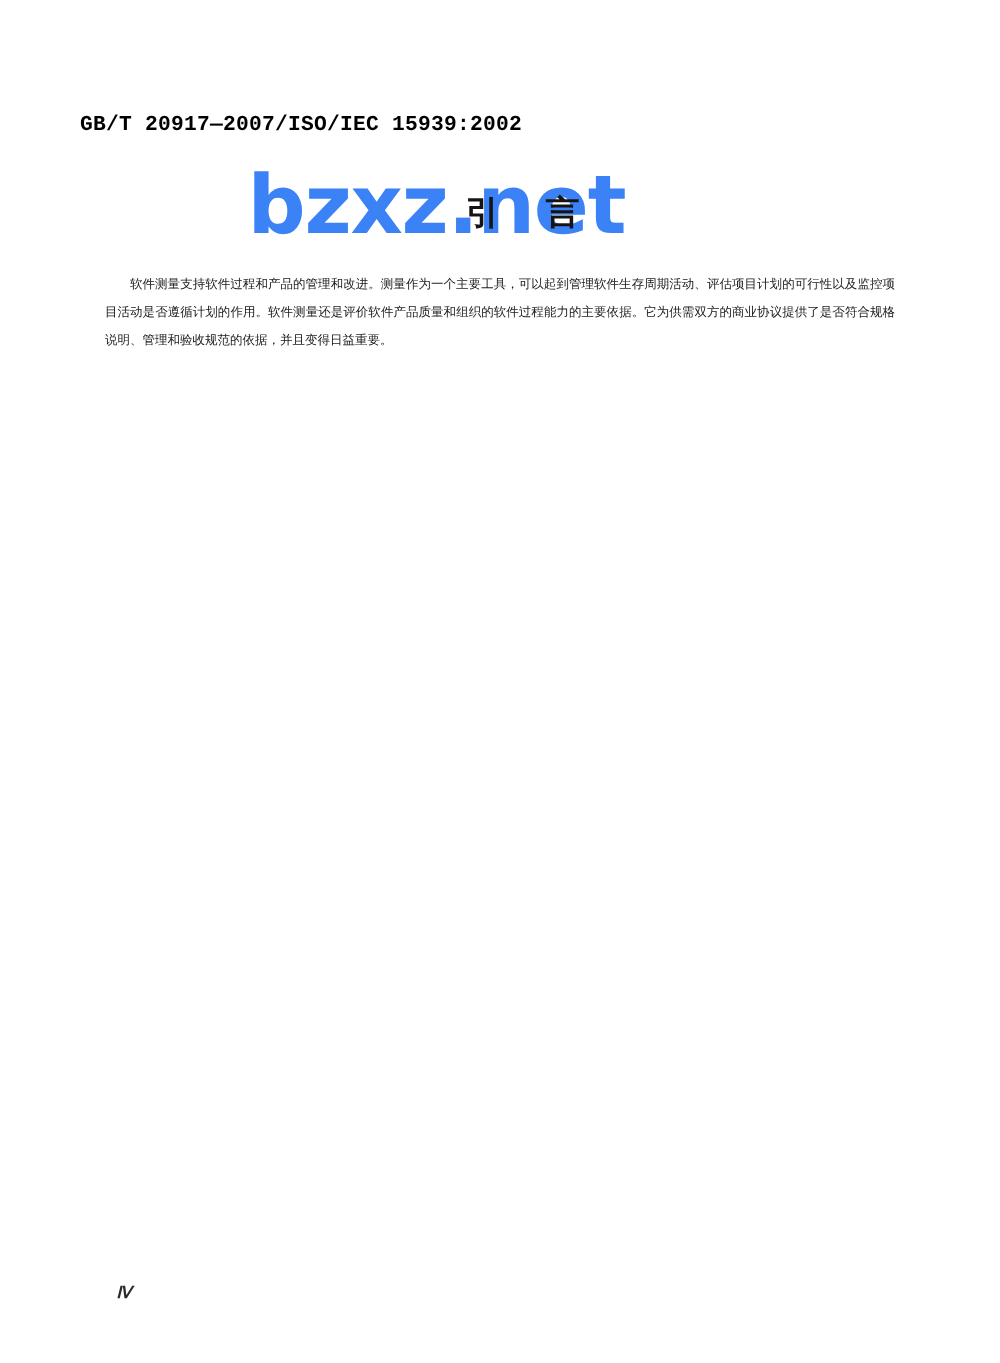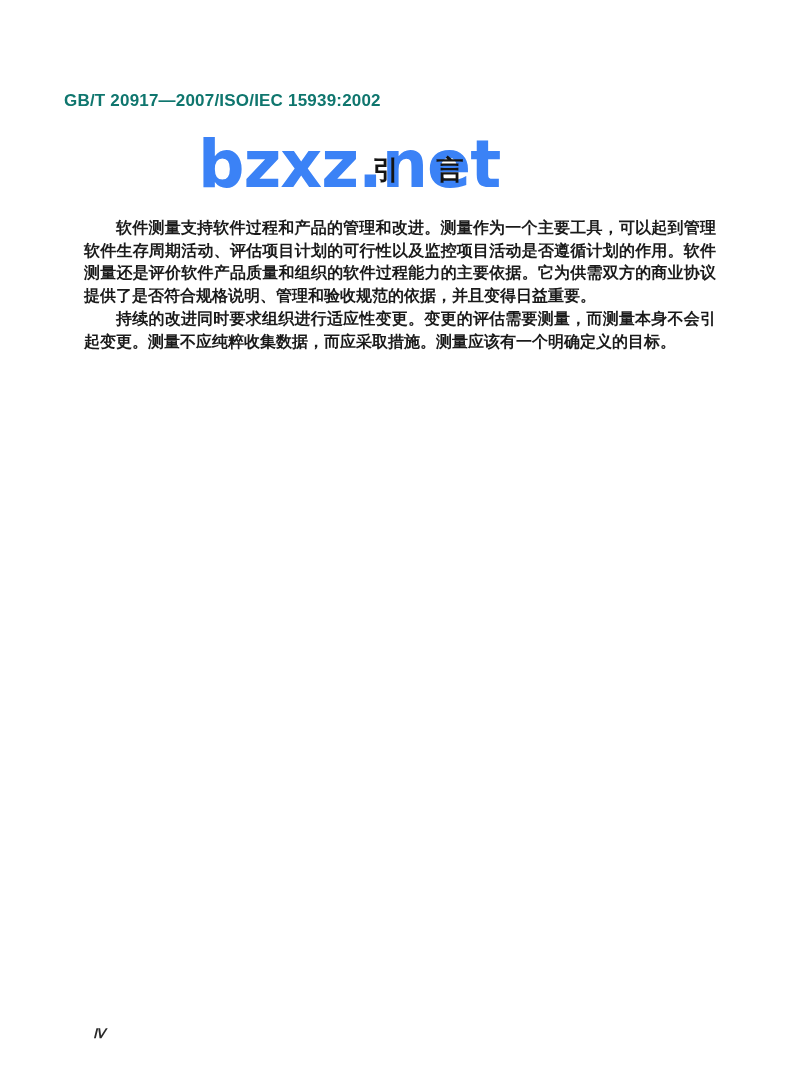--- a/index.html
+++ b/index.html
@@ -14,25 +14,25 @@
   }
   .page {
     position: absolute;
     inset: 0;
     background: #ffffff;
   }
   .doc-header {
     position: absolute;
     left: 64px;
     top: 91px;
-    font-family: Liberation Sans, sans-serif;
+    font-family: Liberation Mono, monospace;
     font-weight: 700;
     font-size: 17px;
     letter-spacing: 0.2px;
-    color: #0f766e;
+    color: #000000;
     white-space: nowrap;
   }
   .watermark {
     position: absolute;
     left: 198px;
     top: 122px;
     font-family: "DejaVu Sans", sans-serif;
     font-weight: 700;
     font-size: 65px;
     line-height: 85px;
@@ -62,26 +62,26 @@
   }
   .body-text {
     position: absolute;
     left: 84px;
     top: 217px;
     width: 632px;
     z-index: 2;
     color: #1a1a1a;
   }
   .body-text p {
-    font-size: 16px;
+    font-size: 10px;
     line-height: 22.7px;
     text-align: justify;
     text-justify: inter-ideograph;
     text-indent: 2em;
-    font-weight: 700;
+    font-weight: 400;
     letter-spacing: 0;
   }
   .page-number {
     position: absolute;
     left: 93px;
     top: 1026px;
     font-family: "Liberation Serif", serif;
     font-style: italic;
     font-weight: 700;
     font-size: 13px;
@@ -98,18 +98,17 @@
 
   <div class="watermark">bzxz.net</div>
 
   <div class="section-title">
     <span>引</span>
     <span>言</span>
   </div>
 
   <div class="body-text">
     <p>软件测量支持软件过程和产品的管理和改进。测量作为一个主要工具，可以起到管理软件生存周期活动、评估项目计划的可行性以及监控项目活动是否遵循计划的作用。软件测量还是评价软件产品质量和组织的软件过程能力的主要依据。它为供需双方的商业协议提供了是否符合规格说明、管理和验收规范的依据，并且变得日益重要。</p>
-    <p>持续的改进同时要求组织进行适应性变更。变更的评估需要测量，而测量本身不会引起变更。测量不应纯粹收集数据，而应采取措施。测量应该有一个明确定义的目标。</p>
   </div>
 
   <div class="page-number">Ⅳ</div>
 
 </div>
 
 </body></html>

